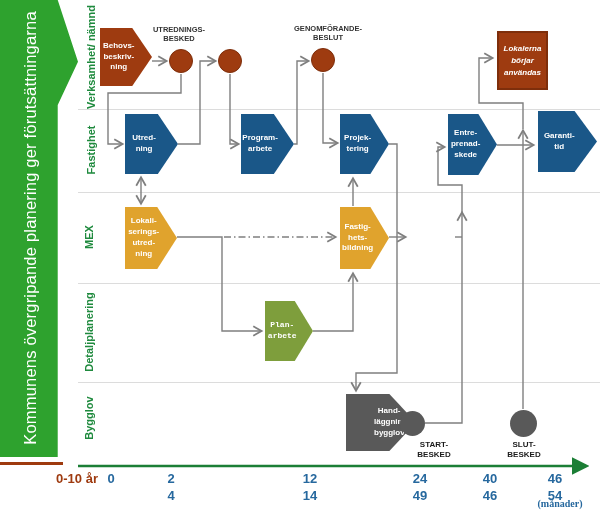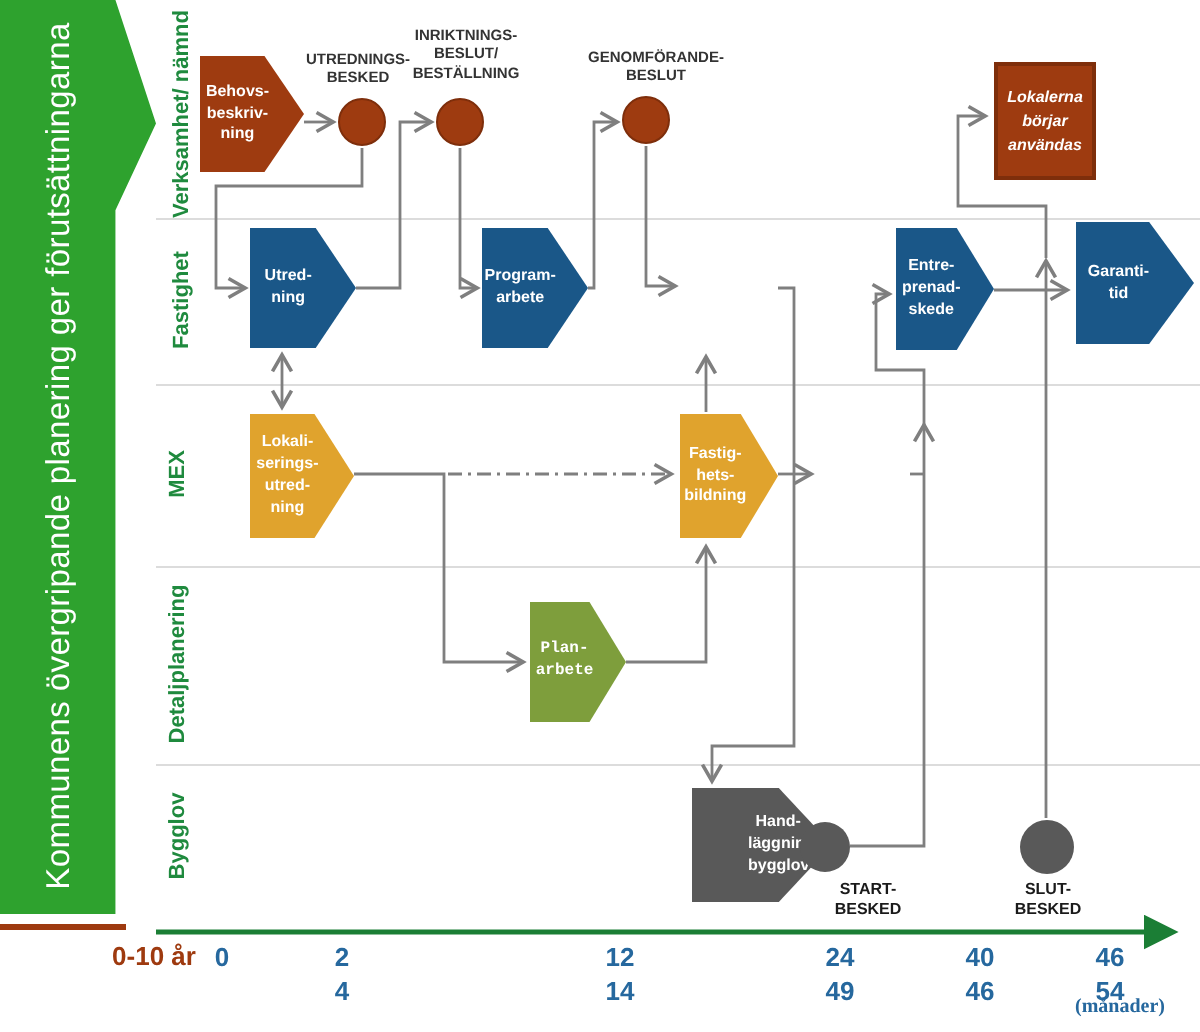--- a/index.html
+++ b/index.html
@@ -97,42 +97,43 @@
   <div class="period" style="left:77px;top:478px;">0-10 år</div>
 
   <div class="rowlabel" style="left:91px;top:57px;">Verksamhet/ nämnd</div>
   <div class="rowlabel" style="left:91px;top:150px;">Fastighet</div>
   <div class="rowlabel" style="left:89px;top:237px;">MEX</div>
   <div class="rowlabel" style="left:89px;top:332px;">Detaljplanering</div>
   <div class="rowlabel" style="left:89px;top:418px;">Bygglov</div>
 
   <div class="milestone" style="left:179px;top:25px;">UTREDNINGS-
 BESKED</div>
-  <div class="milestone" style="left:233px;top:13px;">INRIKTNINGS-
-BESLUT/
-BESTÄLLNING</div>
   <div class="milestone" style="left:328px;top:24px;">GENOMFÖRANDE-
 BESLUT</div>
 
   <div class="circ rust" style="left:169px;top:49px;width:24px;height:24px;"></div>
   <div class="circ rust" style="left:218px;top:49px;width:24px;height:24px;"></div>
   <div class="circ rust" style="left:311px;top:48px;width:24px;height:24px;"></div>
 
   <div class="pent rust" style="left:100px;top:28px;width:52px;height:58px;">
     <div class="t">Behovs-
 beskriv-
 ning</div>
   </div>
   <div class="pent blue" style="left:125px;top:114px;width:53px;height:60px;">
     <div class="t">Utred-
 ning</div>
   </div>
   <div class="pent blue" style="left:241px;top:114px;width:53px;height:60px;">
     <div class="t">Program-
 arbete</div>
+  </div>
+  <div class="pent blue" style="left:340px;top:114px;width:49px;height:60px;">
+    <div class="t">Projek-
+tering</div>
   </div>
   <div class="pent blue" style="left:538px;top:111px;width:59px;height:61px;">
     <div class="t">Garanti-
 tid</div>
   </div>
   <div class="pent blue" style="left:448px;top:114px;width:49px;height:61px;">
     <div class="t">Entre-
 prenad-
 skede</div>
   </div>

